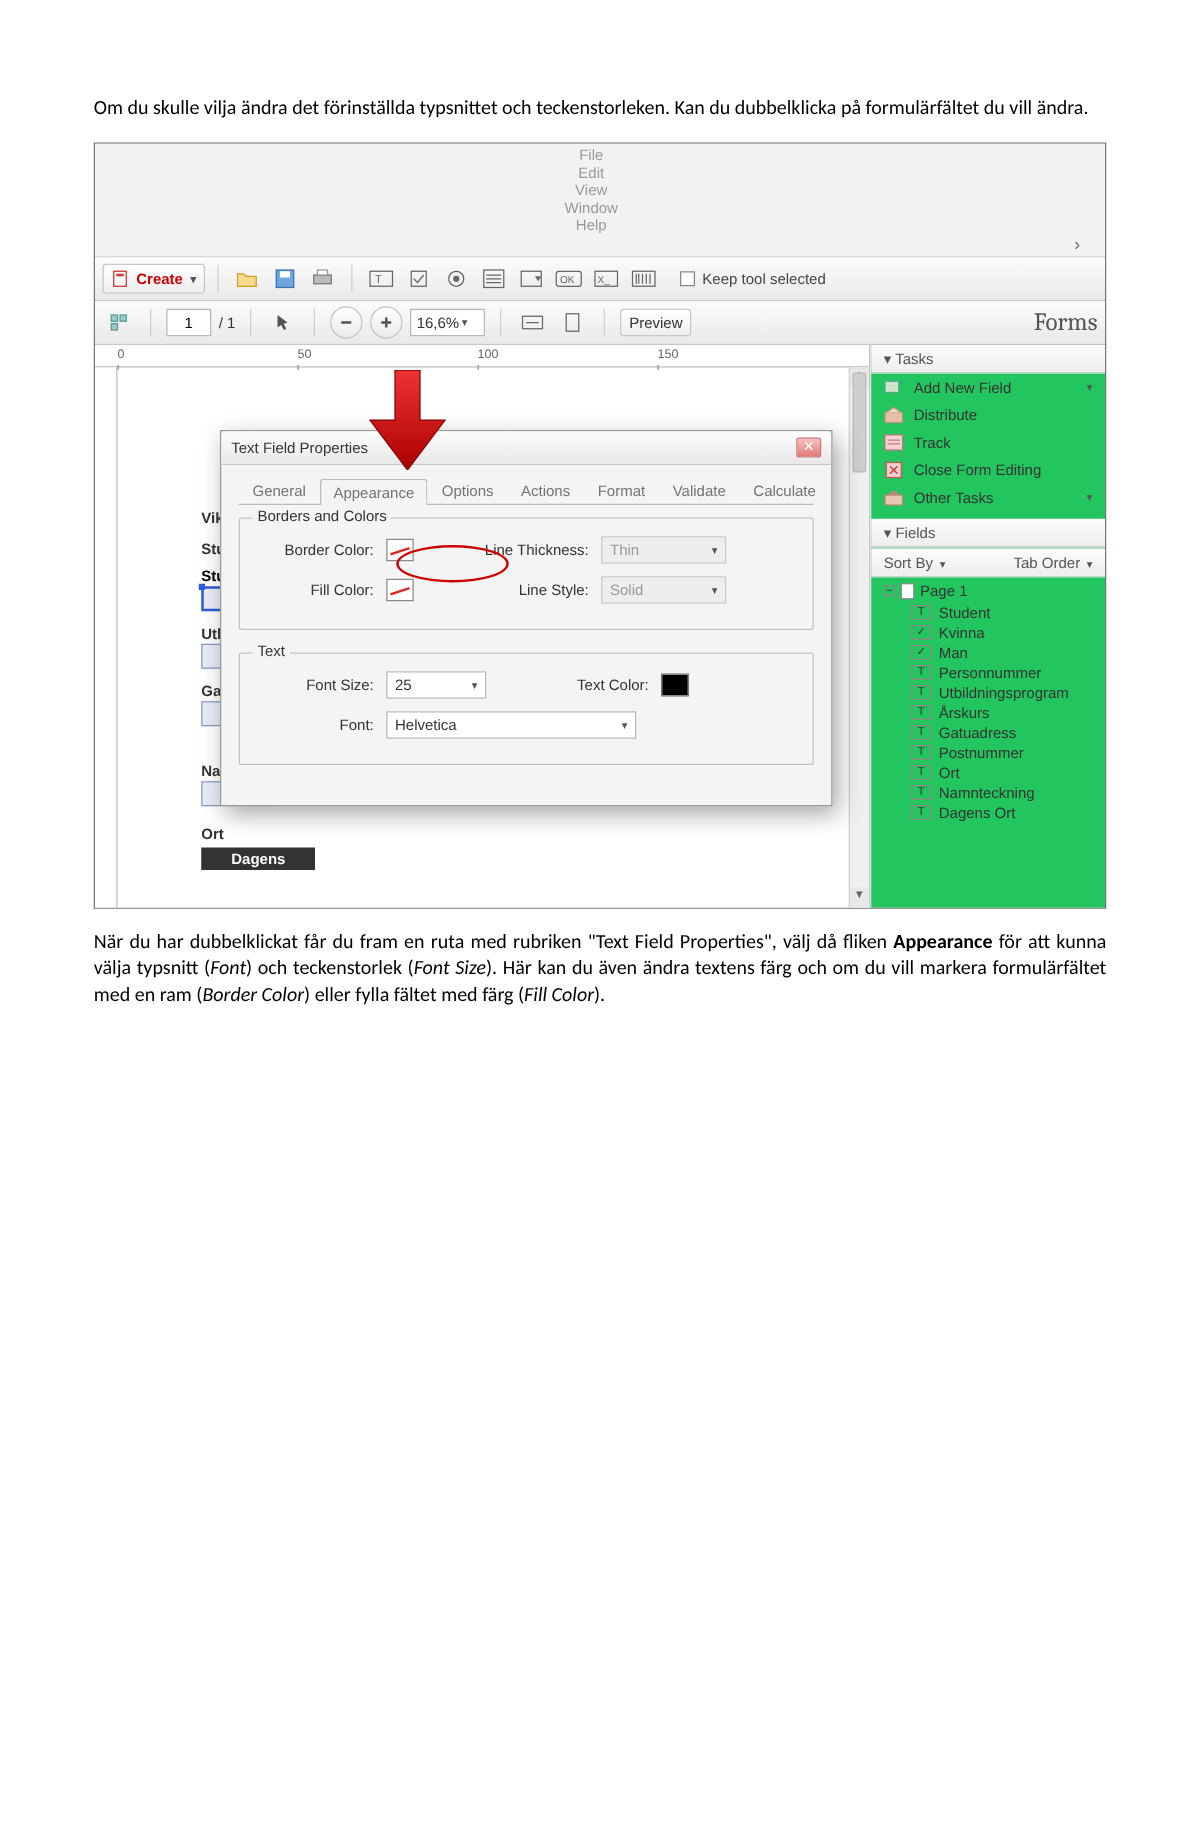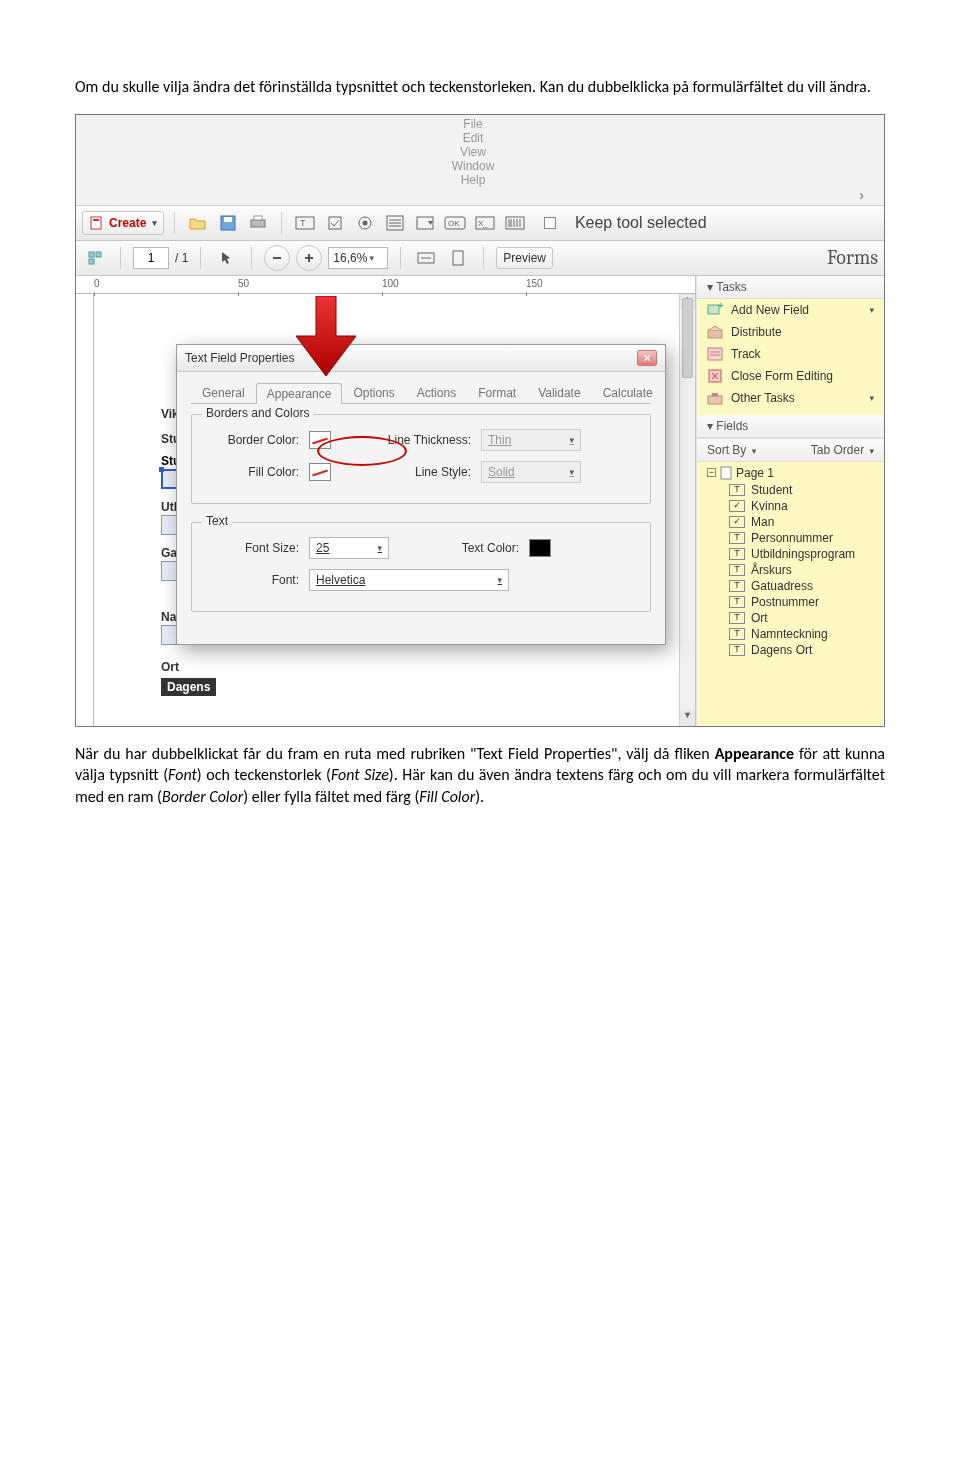--- a/index.html
+++ b/index.html
@@ -66,21 +66,21 @@
     gap: 4px;
   }
   .btn svg, .iconbtn svg { display: block; }
   .btn.red-bold { font-weight: bold; color: #c00; }
   .divider { width: 1px; height: 22px; background: #cfcfcf; margin: 0 6px; }
   .iconbtn {
     width: 26px; height: 26px;
     display: inline-flex; align-items: center; justify-content: center;
     border: 1px solid transparent; border-radius: 3px;
   }
-  .chk { display: inline-flex; align-items: center; gap: 19px; font-size: 16px; color: #444; margin-left: 12px; }
+  .chk { display: inline-flex; align-items: center; gap: 6px; font-size: 12px; color: #444; margin-left: 12px; }
   .chk .box { width:12px; height:12px; border:1px solid #888; background:#fff; }
 
   
   .tb2 {
     display: flex;
     align-items: center;
     padding: 4px 6px;
     background: linear-gradient(#fcfcfc,#e9e9e9);
     border-bottom: 1px solid #c6c6c6;
     gap: 6px;
@@ -151,26 +151,26 @@
     margin-bottom: 8px;
   }
   .doc-selected .doc-label { color: #000; }
   .doc-selected .doc-field { border: 2px solid #2e5bd8; position: relative; }
   .doc-selected .doc-field::before, .doc-selected .doc-field::after {
     content:""; position:absolute; width:5px; height:5px; background:#2e5bd8;
   }
   .doc-selected .doc-field::before { left:-4px; top:-4px; }
   .doc-selected .doc-field::after  { right:-4px; bottom:-4px; }
 
-  .doc-dark { background:#333; color:#fff; display:inline-block; padding:2px 6px; font-size:12px; font-weight:bold; }
+  .doc-dark { background:#333; color:#fff; display:inline-block; padding:2px 24px; font-size:12px; font-weight:bold; }
 
   
   .rightpanel {
     flex: 1;
-    background: #fef9c3;
+    background: #22c55e;
     border-left: 1px solid #e2e2e2;
   }
   .rp-section-title {
     padding: 4px 10px;
     font-size: 12px;
     color: #555;
     border-bottom: 1px solid #ddd;
     background: linear-gradient(#fbfbfb,#eee);
   }
   .rp-item {
@@ -285,21 +285,21 @@
   .swatch.none::after {
     content:""; position:absolute; left:2px; right:2px; top:50%;
     height:2px; background:#d22; transform:rotate(-18deg);
   }
   .swatch.black { background:#000; }
   .dropdown, .numbox {
     height:22px; border:1px solid #b8b8b8; background:#fff;
     display:inline-flex; align-items:center; padding:0 6px;
     font-size:12px; color:#333; gap:6px;
   }
-  .dropdown { min-width:100px; justify-content:space-between;text-decoration:underline; }
+  .dropdown { min-width:100px; justify-content:space-between; }
   .dropdown.disabled { background:#eee; color:#999; border-color:#ccc; }
   .dlg-footer { display:flex; align-items:center; margin-top:6px; }
   .dlg-footer .chk { margin-left:0; }
   .closebtn {
     margin-left:auto;
     padding: 4px 22px;
     border:1px solid #a8a8a8;
     border-radius:3px;
     background:linear-gradient(#fff,#eaeaea);
     cursor:pointer;

